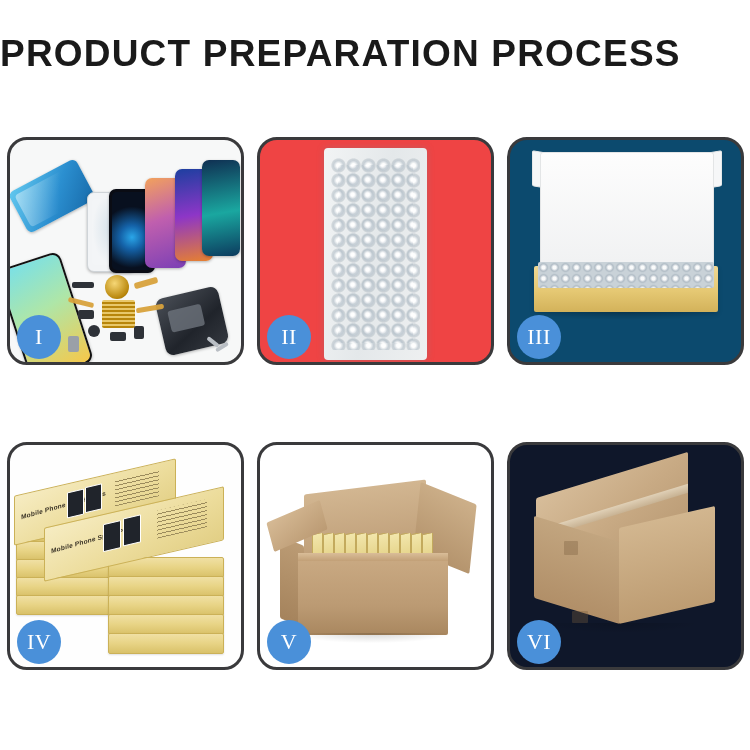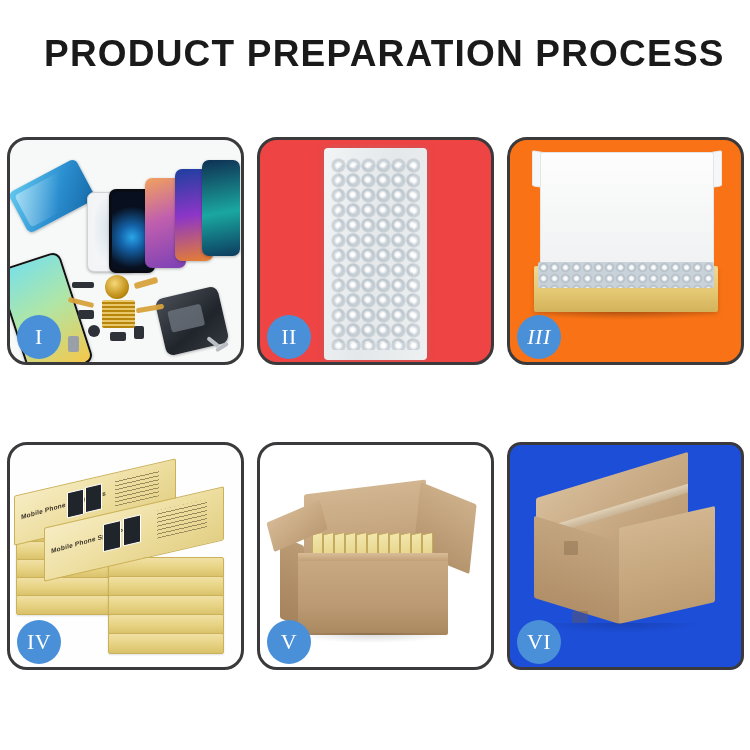--- a/index.html
+++ b/index.html
@@ -20,21 +20,20 @@
     height: 750px;
     background: #ffffff;
   }
 
   
   .header {
     position: absolute;
     top: 0; left: 0;
     width: 602px;
     text-align: center;
-    padding-left: 44px;
   }
   .title {
     margin: 0;
     padding-top: 32px;
     font-size: 37px;
     line-height: 44px;
     font-weight: 700;
     letter-spacing: 1.2px;
     color: #1a1a1a;
     font-family: "Liberation Sans", sans-serif;
@@ -209,21 +208,21 @@
     position: absolute;
     left: 14px; top: 17px; right: 14px; bottom: 17px;
     background-image:
       radial-gradient(circle at 50% 50%, rgba(255,255,255,.85) 16%, rgba(176,188,198,.55) 44%, rgba(0,0,0,0) 66%);
     background-size: 15px 15px;
     background-position: 7px 7px;
     border-radius: 3px;
   }
 
   
-  .p3 { background: #f97316; font-style: italic; }
+  .p3 { background: #0c4a6e; }
   .lid-back {
     position:absolute; left:30px; top:12px; width:172px; height:118px;
     background: linear-gradient(180deg,#fdfdfd 0%,#f0f1f2 100%);
     border:1px solid #e3e5e6;
     border-radius: 3px;
   }
   .lid-flapL {
     position:absolute; left:22px; top:12px; width:20px; height:34px;
     background:#f6f7f8; border:1px solid #e6e8e9; border-radius:2px;
     transform: skewY(9deg);
@@ -335,21 +334,21 @@
     top:0;
     width:9px;
     height:46px;
     background: linear-gradient(180deg,#f2e6ac 0%,#e4d286 55%,#cdb764 100%);
     border:1px solid #c3aa5d;
     border-radius:1px;
     transform: skewY(-13deg);
   }
 
   
-  .p6 { background: #1d4ed8; border-radius: 14px; }
+  .p6 { background: #0f172a; }
   .sealed-top {
     position:absolute; left:26px; top:30px; width:152px; height:70px;
     background: linear-gradient(150deg,#d7bd9a 0%,#c8aa84 55%,#bb9c76 100%);
     transform: skewY(-17deg);
     border-radius:2px;
   }
   .sealed-tape {
     position:absolute; left:26px; top:62px; width:152px; height:9px;
     background: linear-gradient(180deg,rgba(225,210,185,.95),rgba(200,180,150,.85));
     transform: skewY(-17deg);

